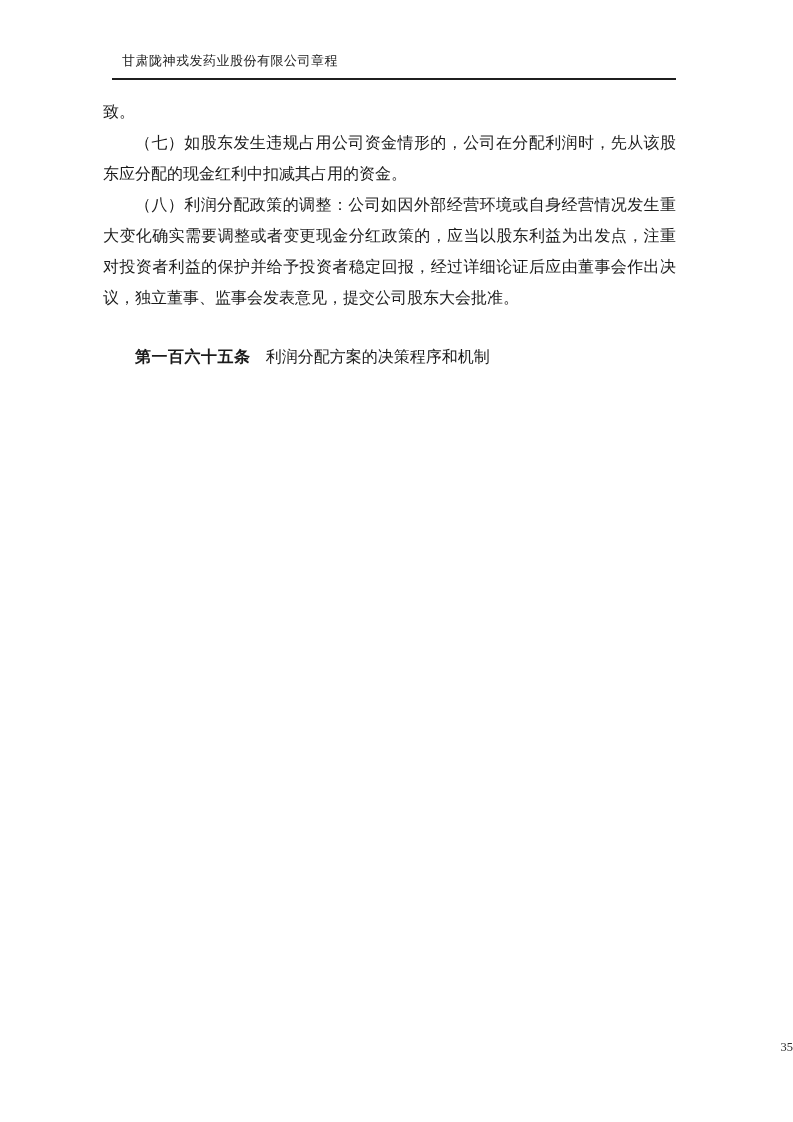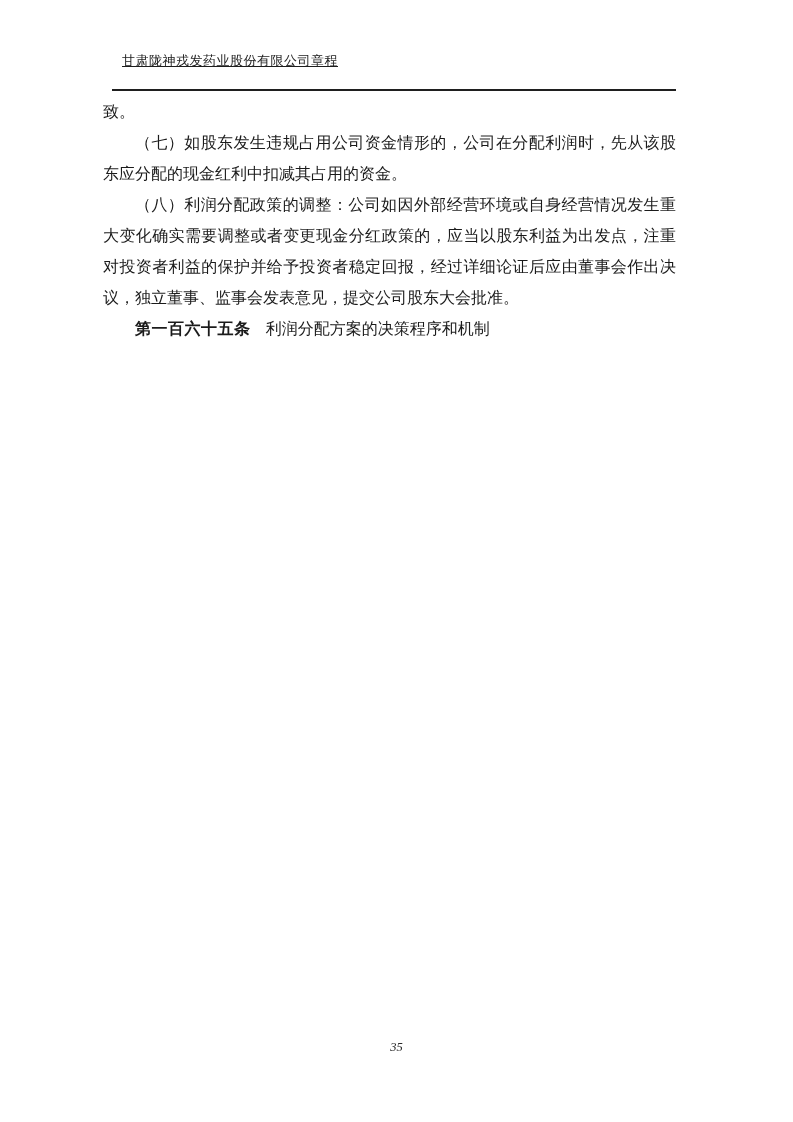--- a/index.html
+++ b/index.html
@@ -14,22 +14,21 @@
     overflow: hidden;
     color: #1c1c1c;
     font-family: "Liberation Serif", "DejaVu Serif", serif;
   }
   .page-header {
     position: absolute;
     top: 52px;
     left: 112px;
     right: 117px;
     border-bottom: 2.5px solid #1f1f1f;
-    padding-bottom: 19px;
-    text-decoration: underline;
+    padding-bottom: 8px;
   }
   .page-header .header-title {
     display: block;
     font-size: 13px;
     letter-spacing: 0.5px;
     padding-left: 10px;
     color: #222;
   }
   .doc-body {
     position: absolute;
@@ -44,37 +43,37 @@
   }
   .doc-body p {
     margin: 0;
     padding: 0;
   }
   .doc-body p.indent {
     text-indent: 2em;
   }
   .doc-body p.article-heading {
     text-indent: 2em;
+    margin-top: 28px;
   }
   .doc-body p.article-heading .art-num {
     font-weight: bold;
     letter-spacing: 0.5px;
   }
   .doc-body p.article-heading .art-title {
     margin-left: 0.95em;
   }
   .page-footer {
     position: absolute;
     top: 1040px;
     left: 0;
     width: 100%;
-    text-align: center;
+    text-align: right;
     font-size: 12.5px;
     color: #2a2a2a;
-    font-style: italic;
   }
 </style>
 </head>
 <body>
 
 <header class="page-header">
   <span class="header-title">甘肃陇神戎发药业股份有限公司章程</span>
 </header>
 
 <main class="doc-body" id="doc-body">

